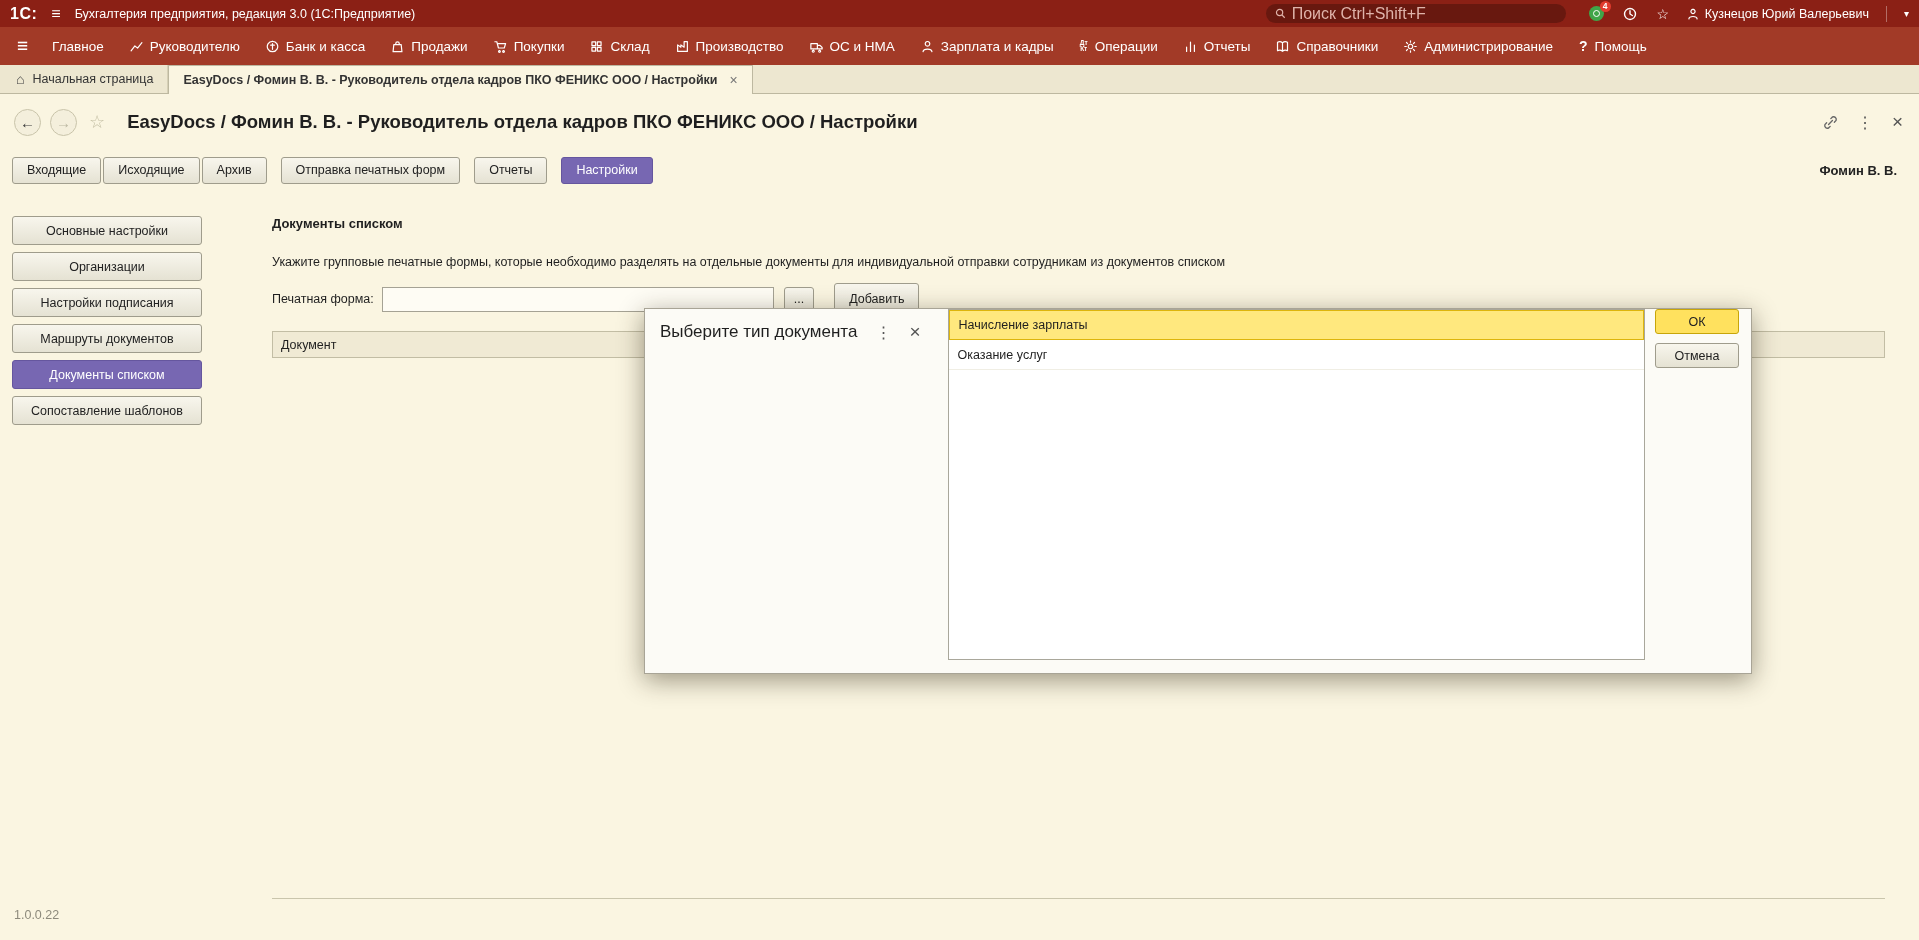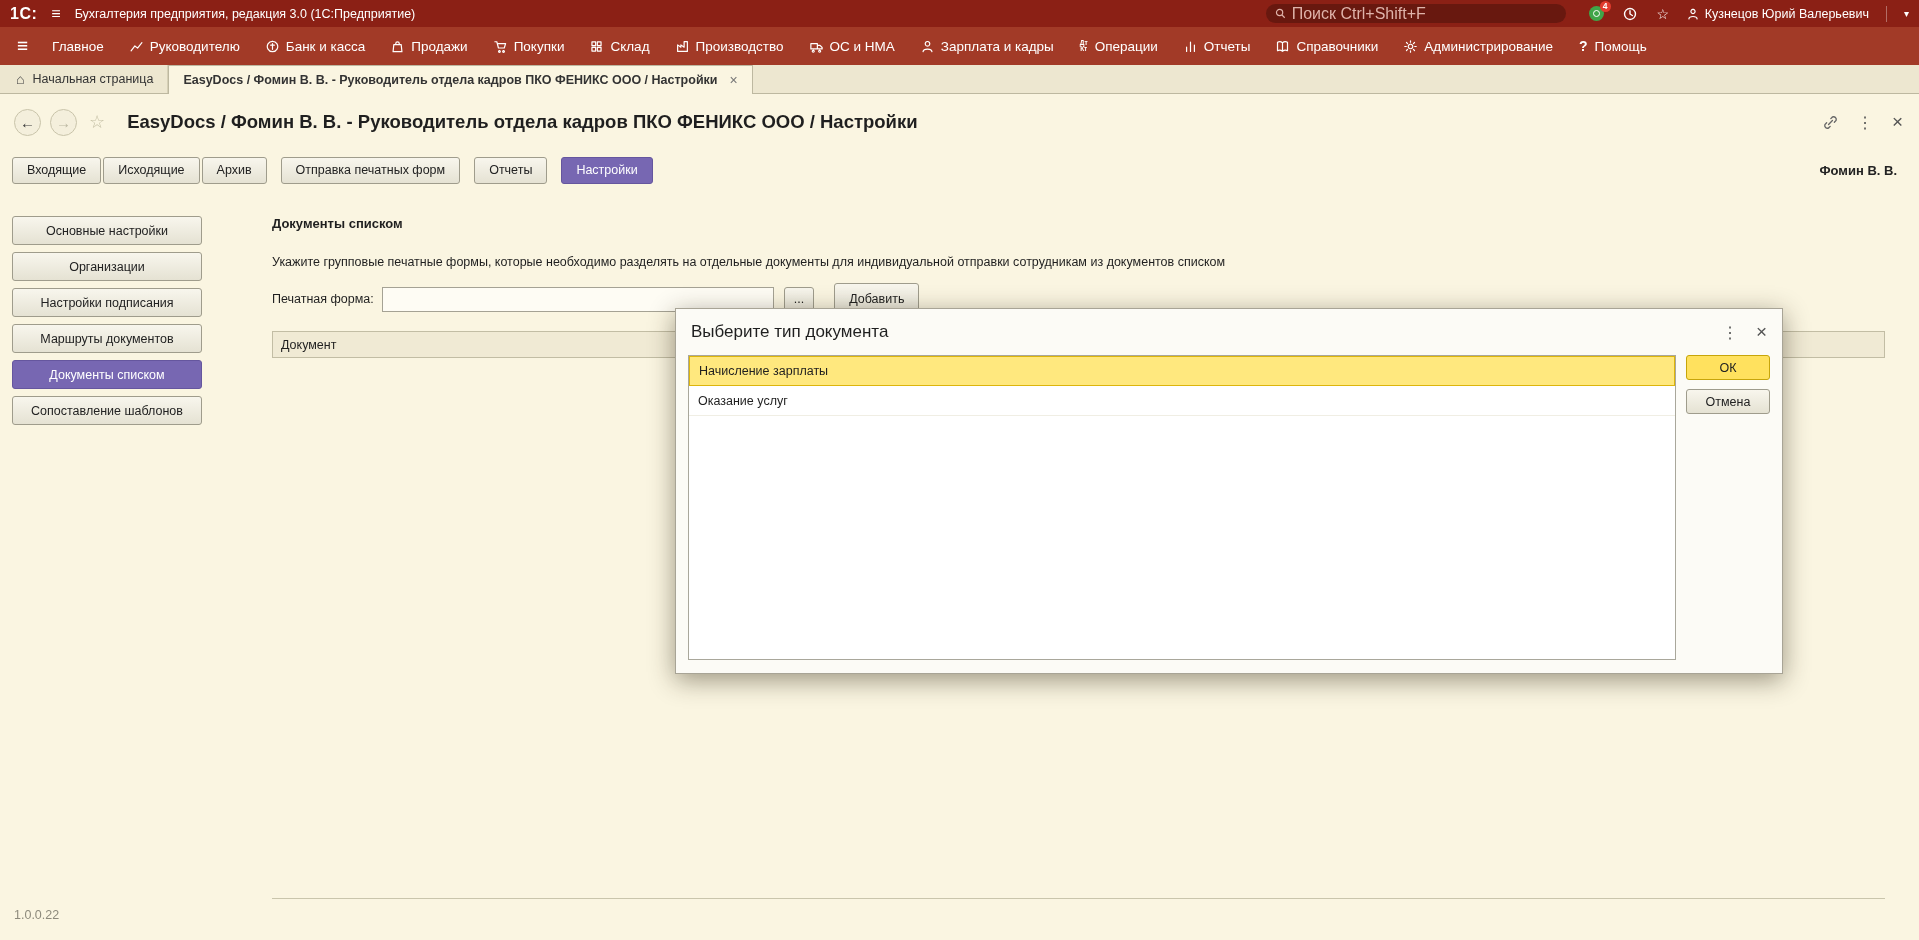--- a/index.html
+++ b/index.html
@@ -79,21 +79,21 @@
   .form-row{display:flex;align-items:center;margin-top:14px;gap:8px}
   .form-label{font-size:12.5px}
   .form-input{width:392px;height:25px;border:1px solid #A5A294;background:#FEFCF4;font-family:inherit;font-size:12.5px;padding:0 6px;outline:none}
   .btn.small{height:25px;padding:0 9px;margin-left:2px}
   .btn.add{height:32px;margin-left:12px}
   .table-header{margin-top:16px;height:27px;background:#F0EAD4;border:1px solid #C2BDA4;display:flex;align-items:center;padding:0 8px;font-size:12.5px}
   .table-body{flex:1;border-bottom:1px solid #C9C5AC}
   .version-row{height:41px;padding:9px 0 0 14px;font-size:12.5px;color:#8D8A7C}
 
   
-  .modal{position:absolute;left:675px;top:308px;width:1108px;height:366px;background:#FCFBF6;border:1px solid #A8A496;box-shadow:0 6px 24px rgba(40,30,10,.45);display:flex;flex-direction:column;z-index:10}
+  .modal{position:absolute;left:644px;top:308px;width:1108px;height:366px;background:#FCFBF6;border:1px solid #A8A496;box-shadow:0 6px 24px rgba(40,30,10,.45);display:flex;z-index:10}
   .modal-header{height:46px;display:flex;align-items:center;padding:0 15px;gap:18px;flex:none}
   .modal-title{font-size:17px;flex:1}
   .modal-kebab{color:#555;font-size:16px;cursor:pointer}
   .modal-close{color:#555;font-size:19px;cursor:pointer}
   .modal-body{flex:1;display:flex;padding:0 12px 13px 12px;gap:10px;min-height:0}
   .modal-list{flex:1;background:#fff;border:1px solid #A9A79B;overflow:hidden;display:flex;flex-direction:column}
   .list-item{height:30px;flex:none;display:flex;align-items:center;padding:0 9px;font-size:12.5px;border-bottom:1px solid #F0EEE4;cursor:pointer}
   .list-item.active{background:#FFE87E;border:1px solid #DDB50C}
   .modal-btn-col{width:84px;flex:none;display:flex;flex-direction:column;gap:9px}
   .modal-btn-col .btn{height:25px;padding:0 6px}

